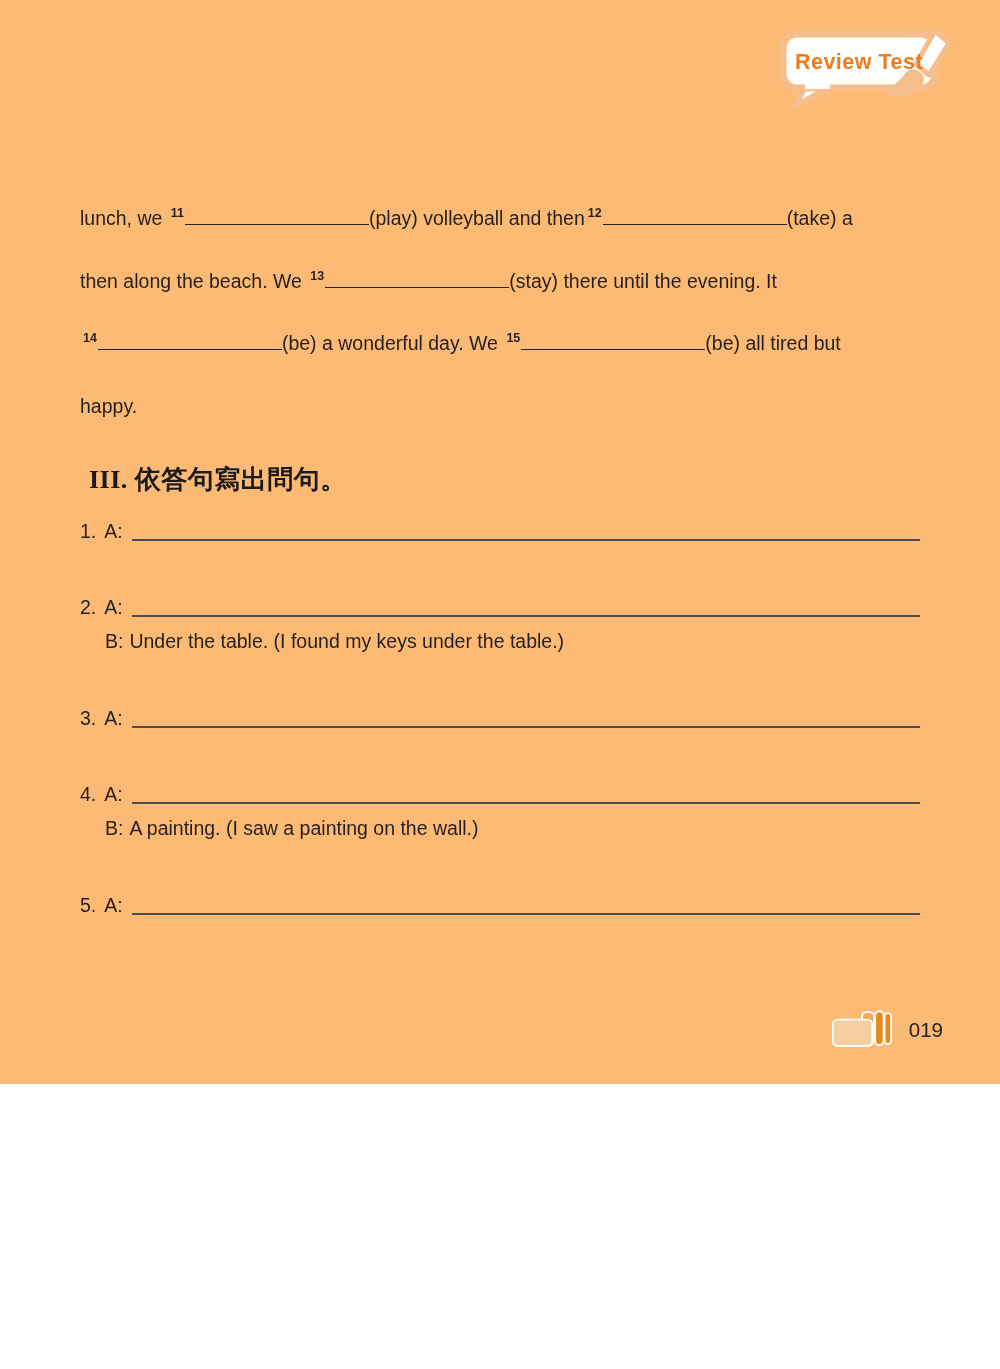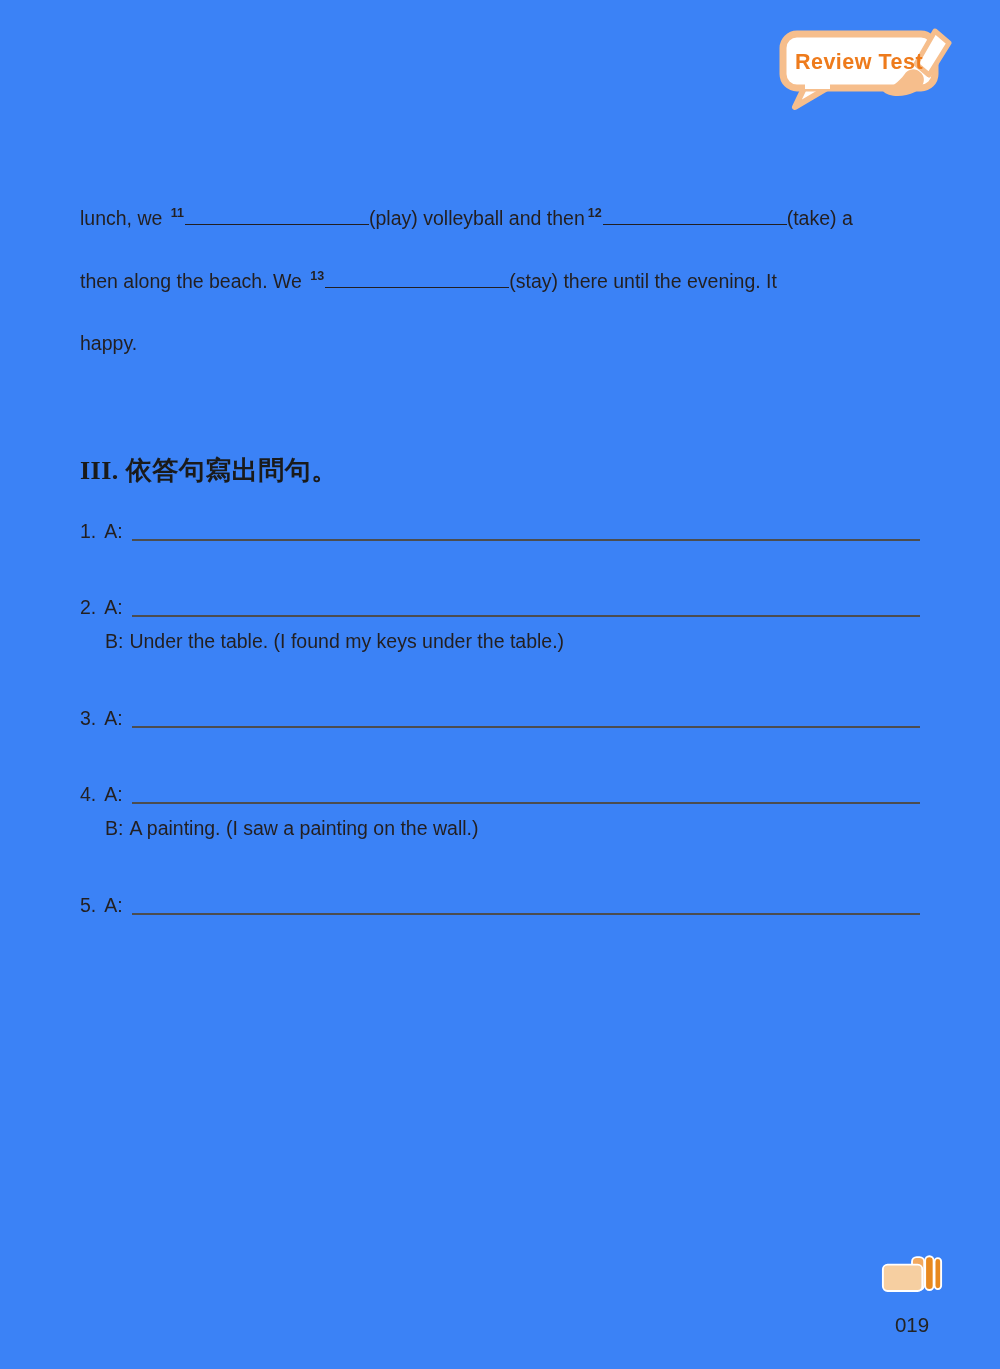--- a/index.html
+++ b/index.html
@@ -1,20 +1,20 @@
 <!DOCTYPE html>
 <html><head>
 <meta charset="utf-8">
 <style>
   html, body { margin: 0; padding: 0; background: #ffffff; }
   .page {
     position: relative;
     width: 1000px;
-    height: 1369px;
-    background: #3b82f6;
+    height: 1084px;
+    background: #fdba74;
     font-family: "Liberation Sans", sans-serif;
     color: #231F20;
     overflow: hidden;
   }
 
   
   .badge { position: absolute; top: 28px; left: 776px; width: 190px; height: 84px; }
 
   
   .paragraph { position: absolute; top: 189px; left: 80px; right: 96px; font-size: 19.5px; }
@@ -32,21 +32,21 @@
     width: 184px;
     height: 1em;
     border-bottom: 1.8px solid #231F20;
   }
 
   
   .section-heading {
     position: absolute;
     top: 453px;
     left: 80px;
-    margin: 0;
+    margin: 9px;
     font-family: "Liberation Serif", serif;
     font-weight: 700;
     font-size: 26px;
     color: #1a1a1a;
     letter-spacing: 0.5px;
   }
 
   
   .questions { position: absolute; top: 517px; left: 80px; right: 80px; font-size: 19.5px; }
   .qa-item { margin-bottom: 50px; }
@@ -58,21 +58,20 @@
   .qa-b-label { margin-right: 6px; }
 
   
   .footer {
     position: absolute;
     right: 57px;
     bottom: 32px;
     display: flex;
     align-items: center;
     gap: 16px;
-    flex-direction: column;
   }
   .footer .page-number { font-size: 20.5px; color: #232323; }
 </style>
 </head>
 <body>
 
 <div class="page">
 
   <div class="badge">
     <svg width="190" height="84" viewBox="0 0 190 84">
@@ -86,20 +85,21 @@
       <path d="M159,3 L173,15 L153,47 L140,36 Z" fill="#ffffff" stroke="#F6BE8C" stroke-width="5" stroke-linejoin="round"></path>
 
       <path d="M141,42 C151,47 150,58 139,64 C127,70 112,69 107,63 C114,60 124,53 128,47 C131,42 136,40 141,42 Z" fill="#F6BE8C"></path>
       <text x="83" y="41" text-anchor="middle" font-family="Liberation Sans, sans-serif" font-size="21.5" font-weight="700" fill="#EE7B1C" letter-spacing="0.5">Review Test</text>
     </svg>
   </div>
 
   <div class="paragraph" id="paragraph">
       <div class="para-line"><span>lunch, we </span><span class="sup">11</span><span class="blank"></span><span>(play) volleyball and then</span><span class="sup">12</span><span class="blank"></span><span>(take) a</span></div>
       <div class="para-line"><span>then along the beach. We </span><span class="sup">13</span><span class="blank"></span><span>(stay) there until the evening. It</span></div>
+      <div class="para-line"><span class="sup">14</span><span class="blank"></span><span>(be) a wonderful day. We </span><span class="sup">15</span><span class="blank"></span><span>(be) all tired but</span></div>
       <div class="para-line"><span>happy.</span></div>
     </div>
 
   <h3 class="section-heading">III. 依答句寫出問句。</h3>
 
   <div class="questions" id="questions">
       <div class="qa-item">
         <div class="qa-a-row">
           <span class="qa-num">1.</span>
           <span class="qa-a-label">A:</span>

